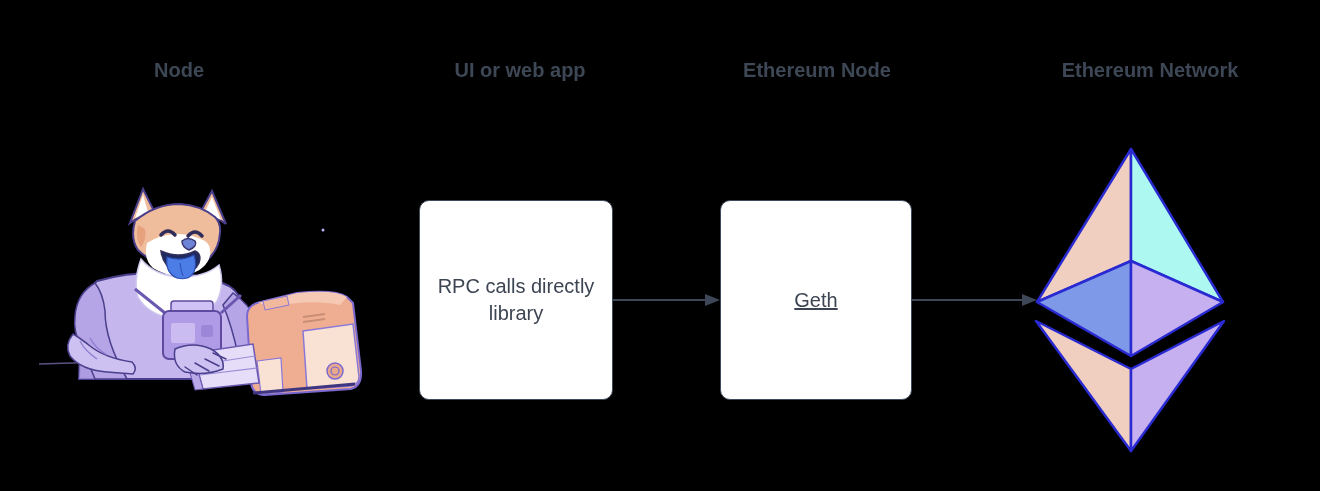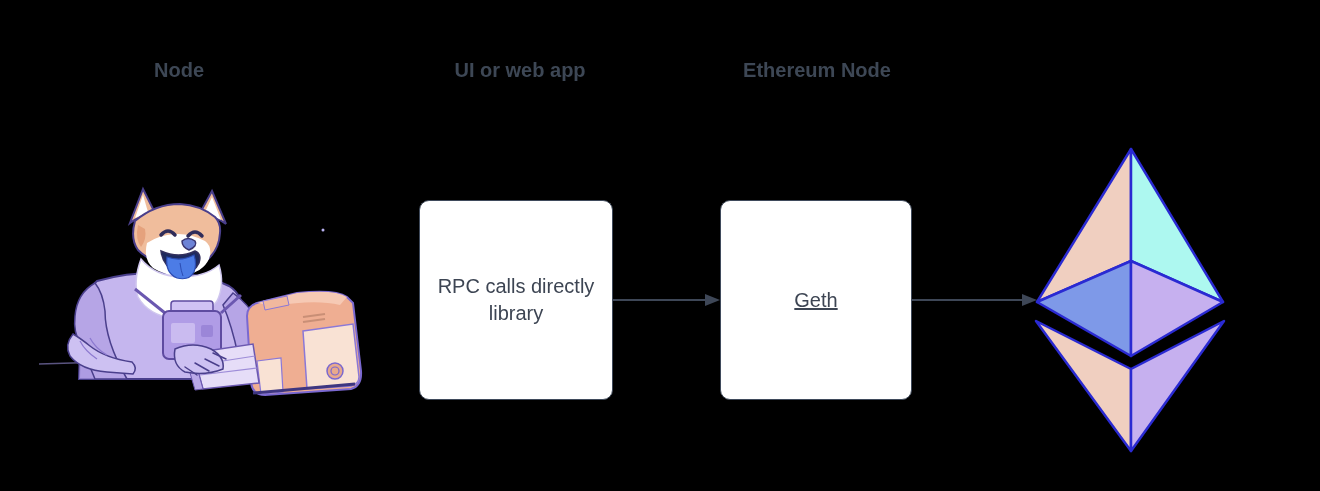--- a/index.html
+++ b/index.html
@@ -26,20 +26,21 @@
   #doge{position:absolute;left:35px;top:181px;width:335px;height:225px;}
 </style>
 </head>
 <body>
 
 <div class="canvas">
 
   <div class="col-label" style="left:179px">Node</div>
   <div class="col-label" style="left:520px">UI or web app</div>
   <div class="col-label" style="left:817px">Ethereum Node</div>
+  <div class="col-label" style="left:1150px">Ethereum Network</div>
 
   <svg id="doge" viewBox="0 0 335 225" xmlns="http://www.w3.org/2000/svg">
 
     <path d="M4,183 L70,181" stroke="#5a5480" stroke-width="1.5" fill="none"></path>
 
     <path d="M62,100 Q48,112 46,135 L44,198 L212,198 L210,140 Q209,114 194,105 Q170,93 140,92 Q95,90 62,100 Z" fill="#c5b6ee" stroke="#4a3f8c" stroke-width="2"></path>
     <path d="M46,140 L44,198 L92,198 Q68,170 46,140 Z" fill="#a693dd" opacity="0.75"></path>
 
     <path d="M60,102 Q42,112 40,135 Q38,152 46,164 L60,198 L92,198 Q70,160 70,130 Q68,112 60,102 Z" fill="#b6a5e6" stroke="#4a3f8c" stroke-width="1.5"></path>
 

